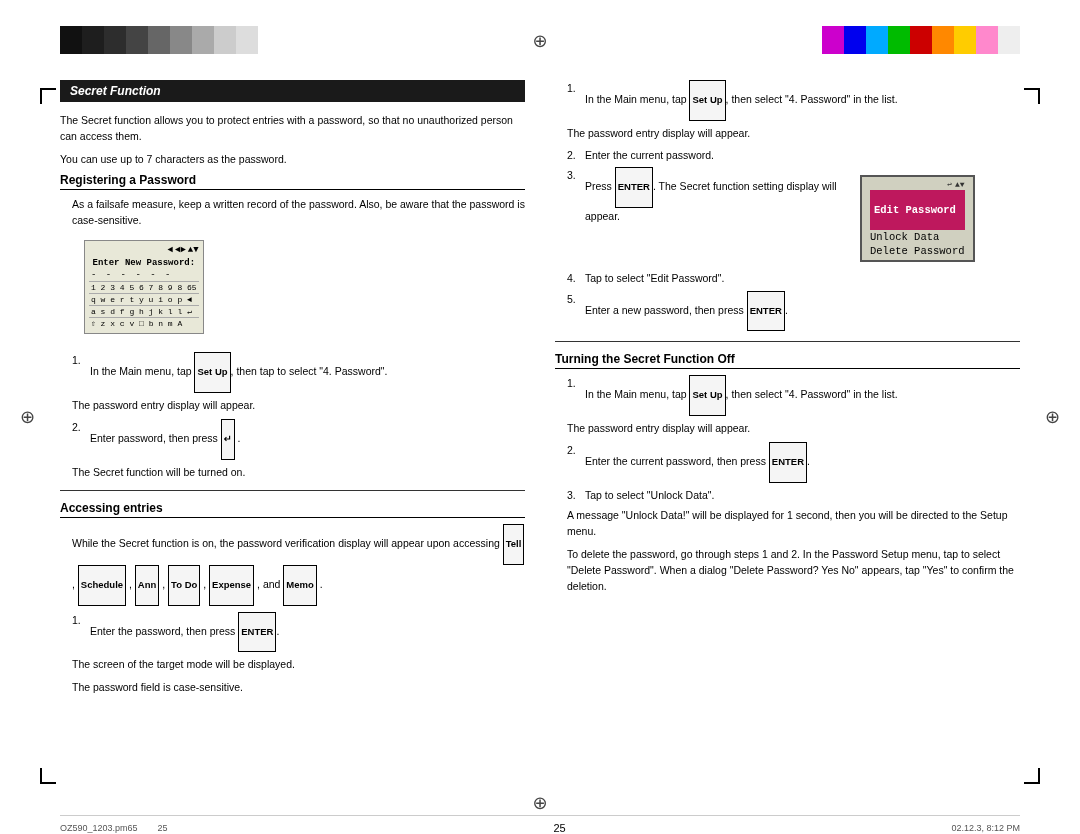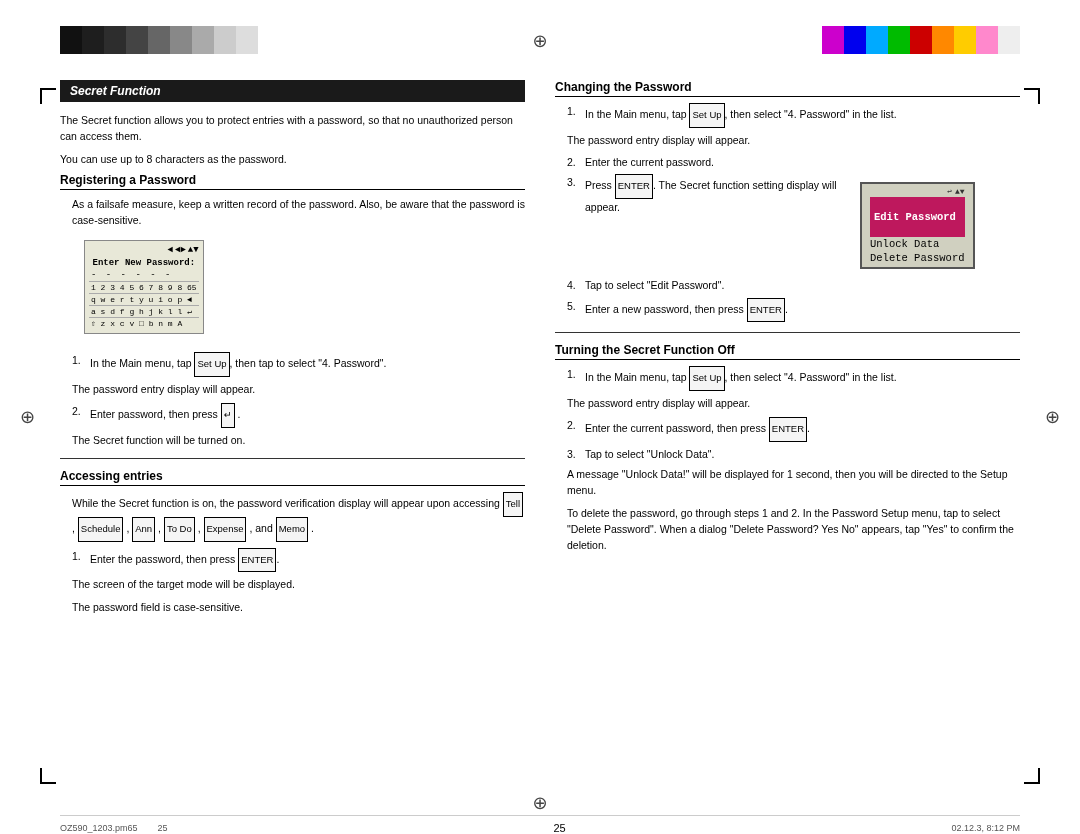--- a/index.html
+++ b/index.html
@@ -104,24 +104,25 @@
       display: flex;
       gap: 4px;
     }
 
     .numbered-item .num {
       min-width: 14px;
     }
 
     .kbd {
       border: 1px solid #000;
-      padding: 4px 2px;
+      padding: 12px 2px;
       font-size: 9.5px;
       background: #f5f5f5;
       display: inline-block;
+      font-weight: bold;
     }
 
     
     .device-screen {
       border: 1px solid #888;
       background: #e8e8d8;
       padding: 4px;
       margin: 6px 0 10px 12px;
       display: inline-block;
       font-family: 'Courier New', monospace;
@@ -325,21 +326,21 @@
 <div class="page-content">
   <div class="columns">
 
     <div class="col-left">
 
       <div class="section-header">
         <span>Secret Function</span>
       </div>
 
       <p class="section-intro body-text">The Secret function allows you to protect entries with a password, so that no unauthorized person can access them.</p>
-      <p class="section-note body-text">You can use up to 8 characters as the password.</p>
+      <p class="section-note body-text">You can use up to 7 characters as the password.</p>
 
       <div class="subsection-title">Registering a Password</div>
 
       <p class="body-text indent">As a failsafe measure, keep a written record of the password. Also, be aware that the password is case-sensitive.</p>
 
       <div style="margin-left:12px; margin-bottom:8px;">
         <div class="device-screen">
           <div class="screen-top-bar">
             <span>◄</span>
             <span>◄►</span>
@@ -378,21 +379,20 @@
         <span class="num">1.</span>
         <span>Enter the password, then press <span class="kbd">ENTER</span>.</span>
       </div>
       <p class="body-text indent">The screen of the target mode will be displayed.</p>
       <p class="body-text indent">The password field is case-sensitive.</p>
 
     </div>
 
     <div class="col-right">
 
-      <div class="subsection-title">Changing the Password</div>
 
       <div class="numbered-item indent">
         <span class="num">1.</span>
         <span>In the Main menu, tap <span class="kbd">Set Up</span>, then select "4. Password" in the list.</span>
       </div>
       <p class="body-text indent">The password entry display will appear.</p>
 
       <div class="numbered-item indent">
         <span class="num">2.</span>
         <span>Enter the current password.</span>

